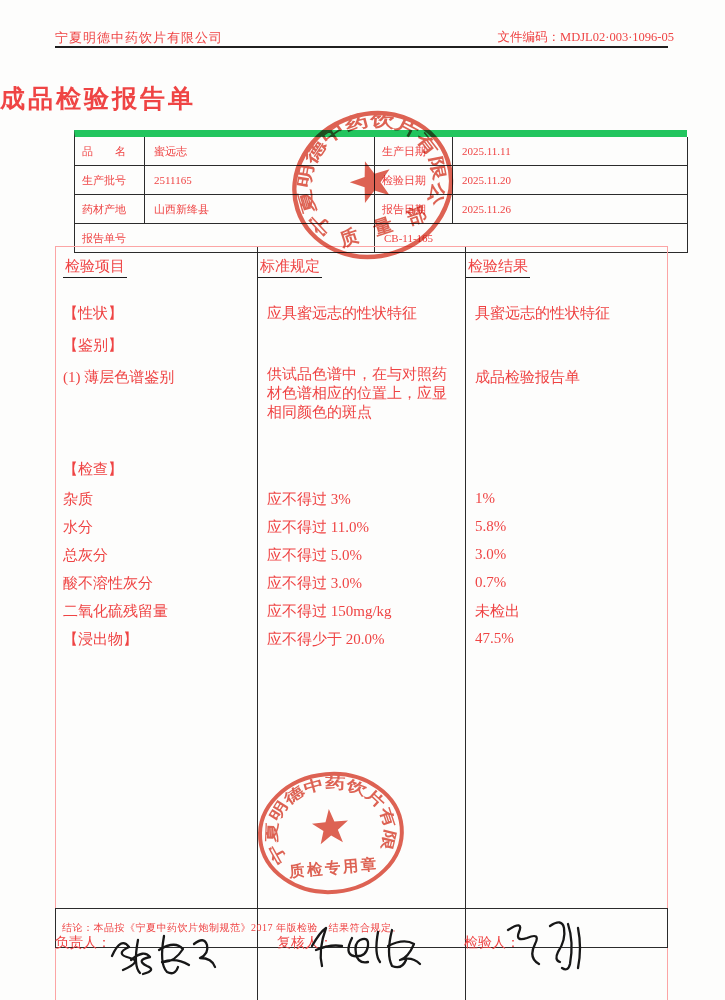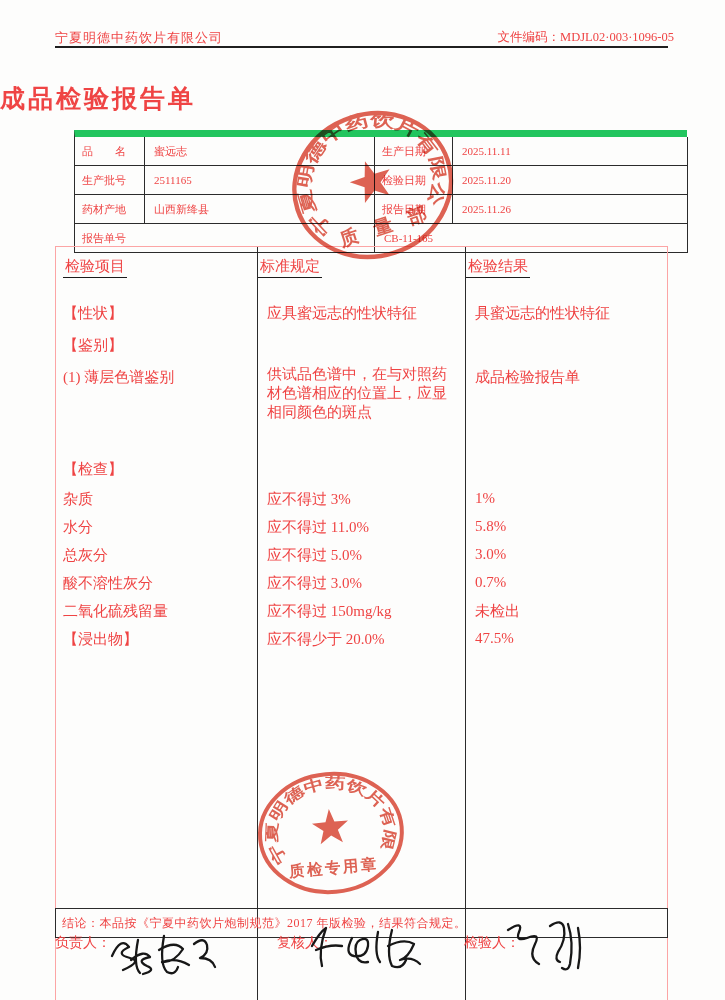--- a/index.html
+++ b/index.html
@@ -51,24 +51,24 @@
   .hc { padding-top:10px; }
   .hc .ul { border-bottom:1px solid #1b1b1b; padding:0 2px 1px 2px; display:inline-block; }
   .hc.left { padding-left:7px; }
   .hc.ctr  { text-align:left; }
   .cell-item { padding:5px 0 0 7px; white-space:nowrap; }
   .cell-std  { padding:5px 8px 0 9px; }
   .cell-res  { padding:5px 4px 0 9px; }
 
   
   .conclusion {
-    left:55px; top:908px; width:613px; height:30px;
+    left:55px; top:908px; width:613px; height:40px;
     border:1px solid #2b2b2b;
     display:flex; align-items:center; padding-left:6px;
-    font-size:12px; letter-spacing:0.5px;
+    font-size:10px; letter-spacing:0.5px;
   }
   .siglabel { top:934px; font-size:14px; }
   .sig-resp-l { left:55px; }
   .sig-rev-l  { left:277px; }
   .sig-insp-l { left:464px;font-family:Liberation Mono, monospace; }
   .sigsvg { pointer-events:none; }
   .sigsvg path { fill:none; stroke:#171717; stroke-width:2.3; stroke-linecap:round; stroke-linejoin:round; }
 
   
   .stamp { mix-blend-mode:multiply; opacity:0.82; }

